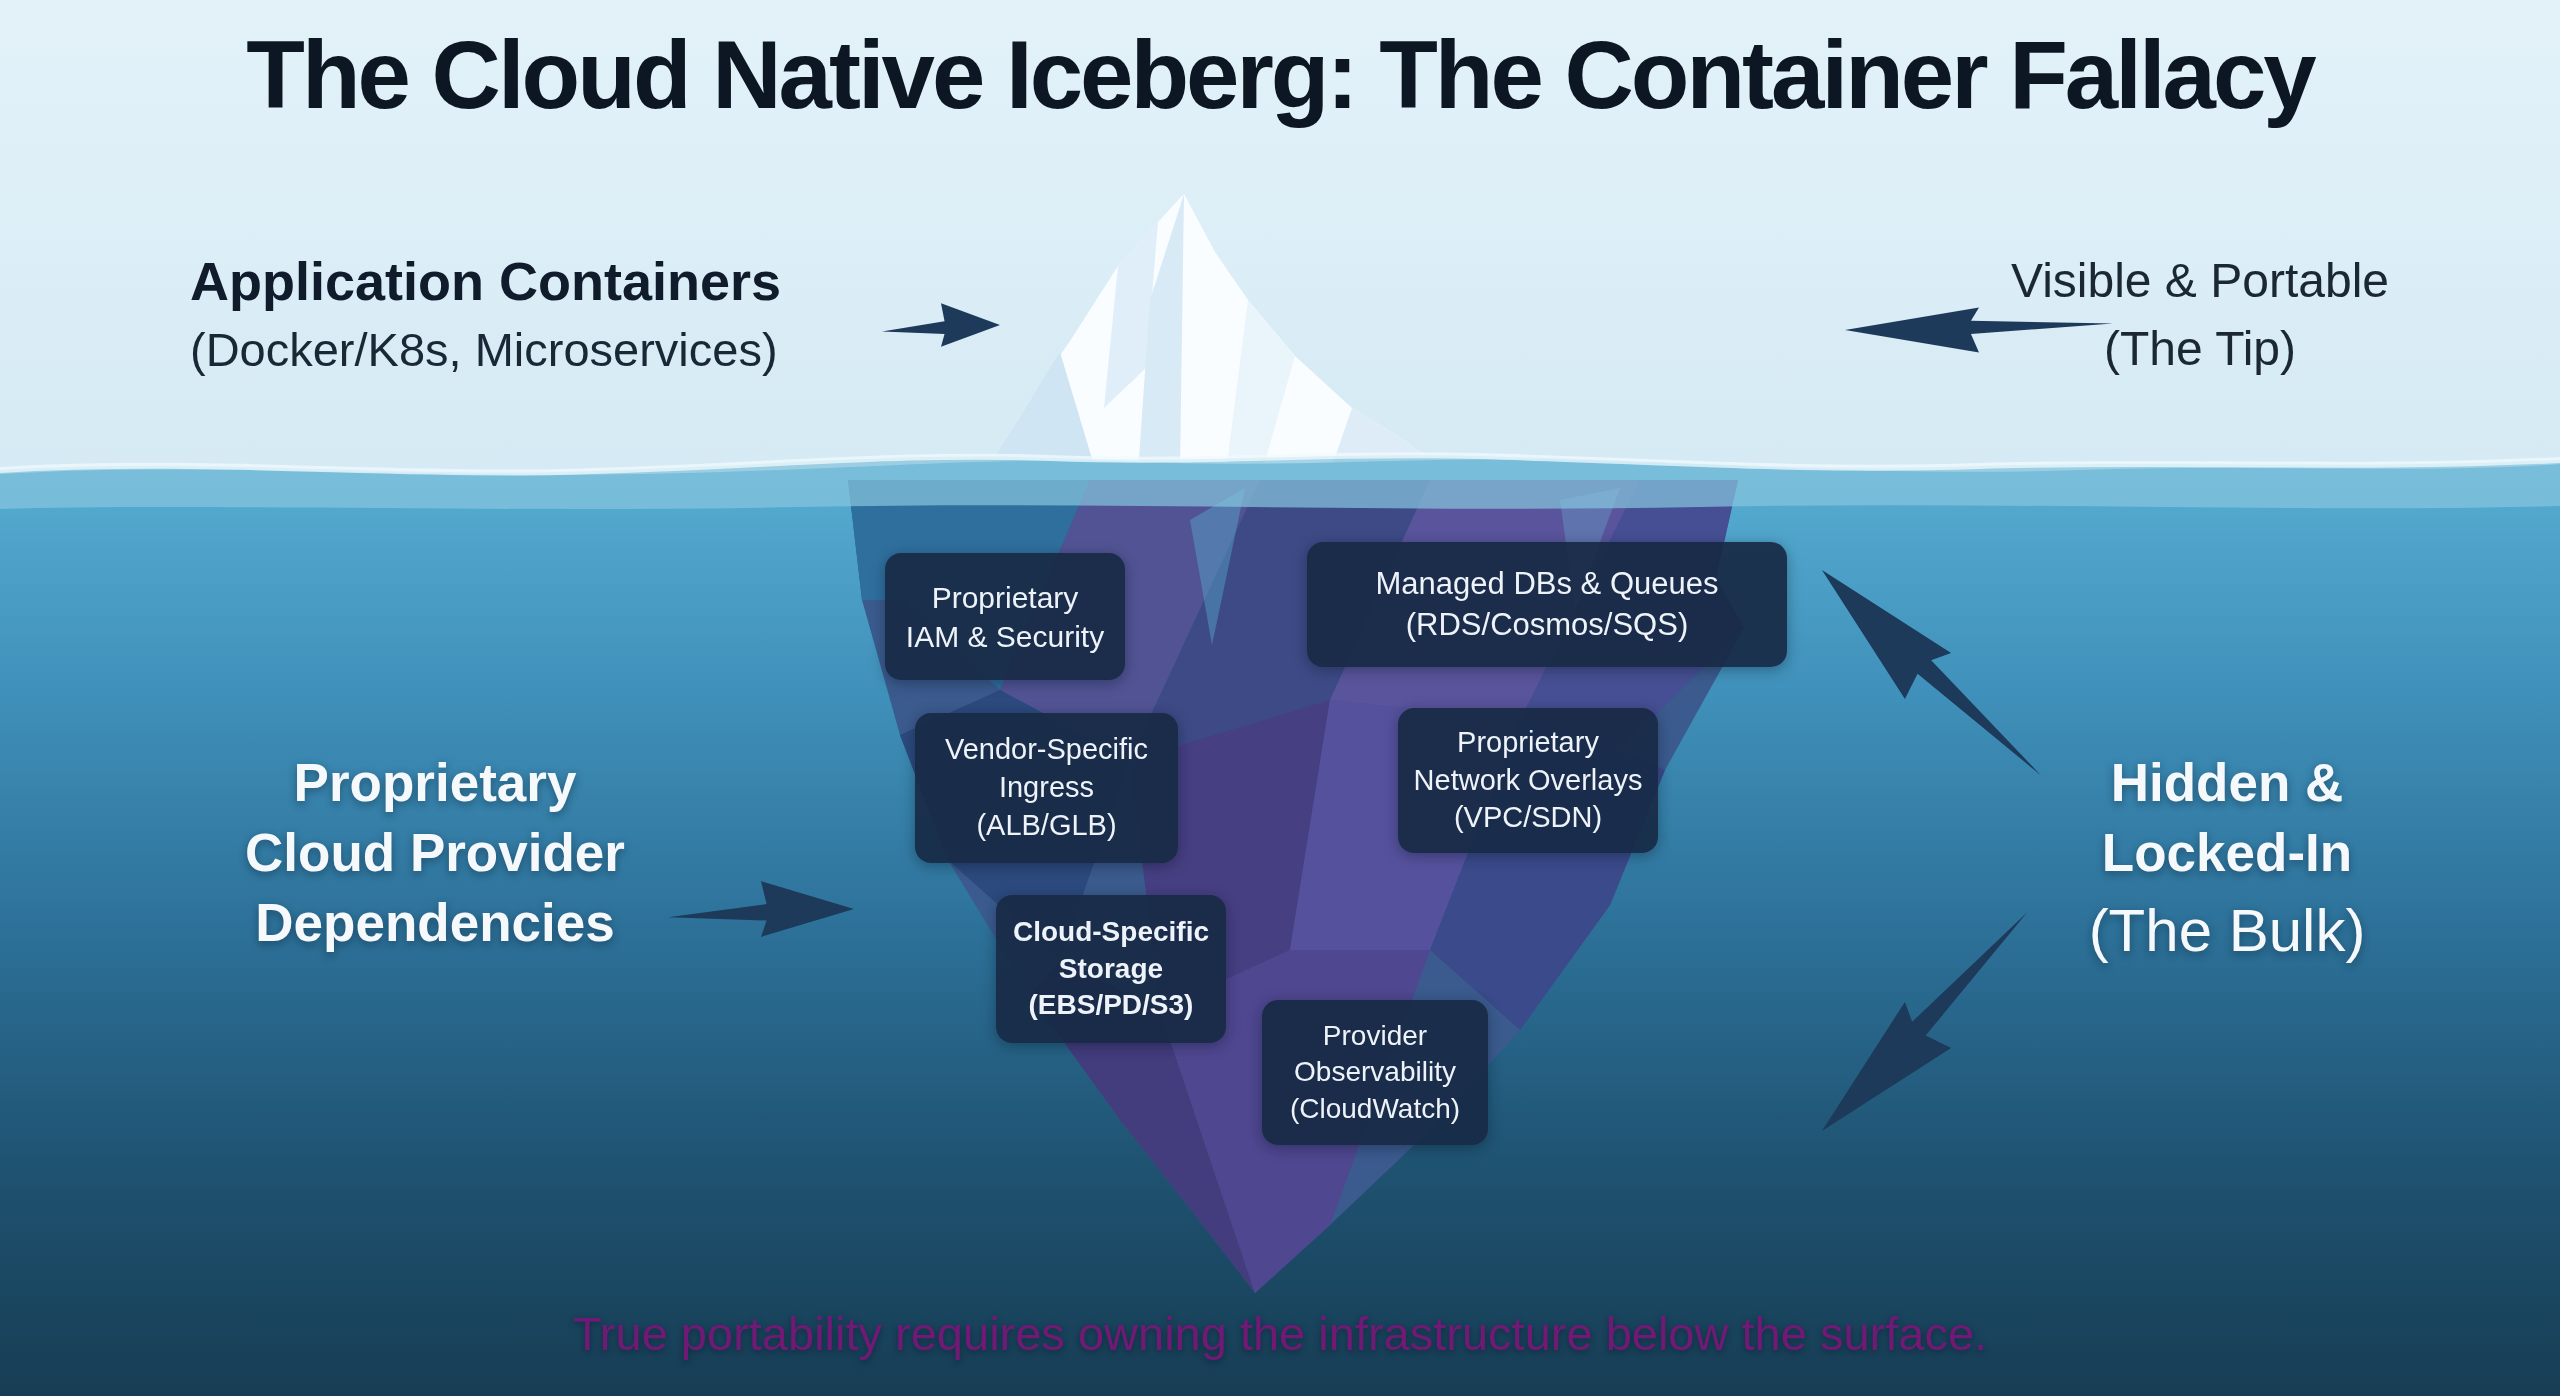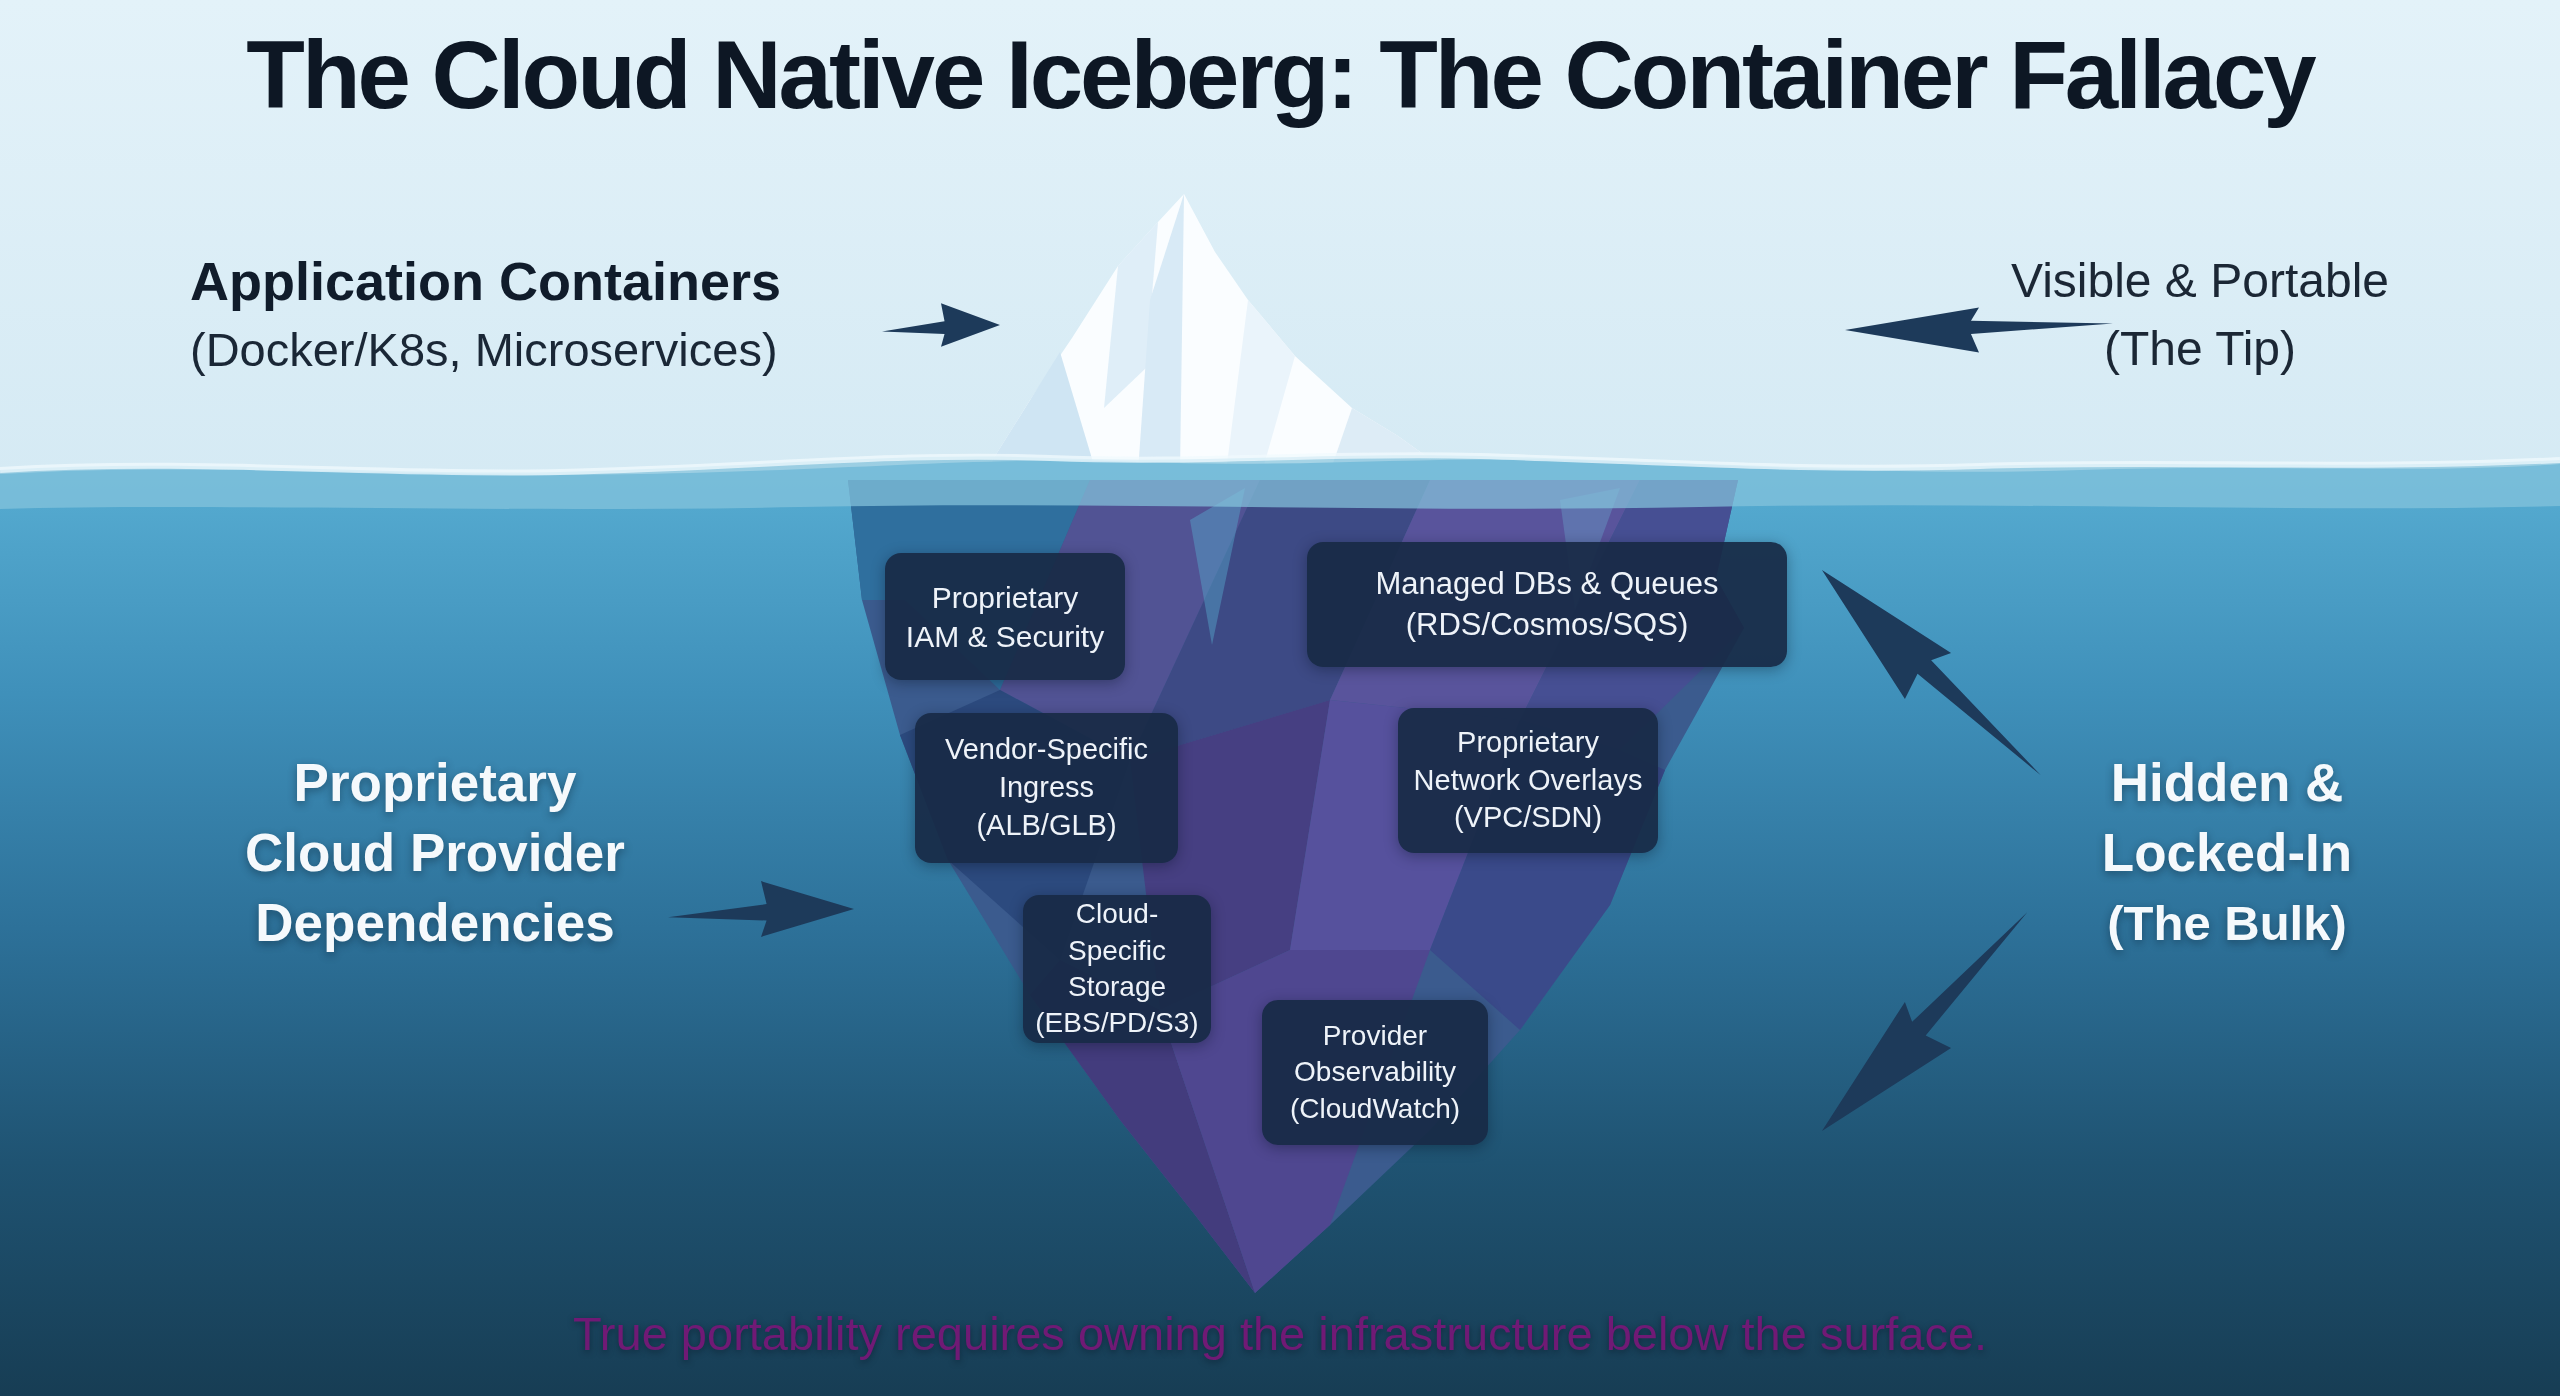--- a/index.html
+++ b/index.html
@@ -27,41 +27,41 @@
 
   .deps-label{
     left:220px;top:748px;width:430px;text-align:center;color:#f5f9fc;
     font-size:53px;font-weight:700;line-height:1.32;
     text-shadow:0 3px 8px rgba(8,30,48,.45);
   }
 
   .hidden-label{left:2052px;top:748px;width:350px;text-align:center;color:#f5f9fc;
     text-shadow:0 3px 8px rgba(8,30,48,.45);}
   .hidden-label .l12{font-size:53px;font-weight:700;line-height:1.32;}
-  .hidden-label .l3{font-size:49px;font-weight:700;line-height:1.3;margin-top:4px;}
+  .hidden-label .l3{font-size:60px;font-weight:400;line-height:1.3;margin-top:4px;}
 
   .caption{
     left:0;right:0;top:1306px;text-align:center;
     font-size:47px;font-weight:400;color:#701a75;
     text-shadow:0 2px 6px rgba(5,20,32,.5);
   }
 
   .berg-box{
     background:rgba(24,42,70,.93);
     border-radius:16px;color:#eef3f9;
     display:flex;align-items:center;justify-content:center;text-align:center;
     font-weight:500;line-height:1.3;
     box-shadow:0 3px 14px rgba(4,14,28,.35);
     padding:8px 10px;box-sizing:border-box;
   }
   .box-iam{left:885px;top:553px;width:240px;height:127px;font-size:30px;}
   .box-dbs{left:1307px;top:542px;width:480px;height:125px;font-size:31px;}
   .box-ingress{left:915px;top:713px;width:263px;height:150px;font-size:29px;}
   .box-network{left:1398px;top:708px;width:260px;height:145px;font-size:29px;}
-  .box-storage{left:1023px;top:895px;width:188px;height:148px;font-size:28px;}
+  .box-storage{left:996px;top:895px;width:230px;height:148px;font-size:28px;font-weight:bold;}
   .box-obs{left:1262px;top:1000px;width:226px;height:145px;font-size:28px;padding-left:10px;}
 
   .arrow{position:absolute;}
   .arrow svg{display:block;width:100%;height:100%;}
 </style>
 </head>
 <body>
 
 <svg class="scene" viewBox="0 0 2560 1396" preserveAspectRatio="none" aria-hidden="true">
   <defs>

